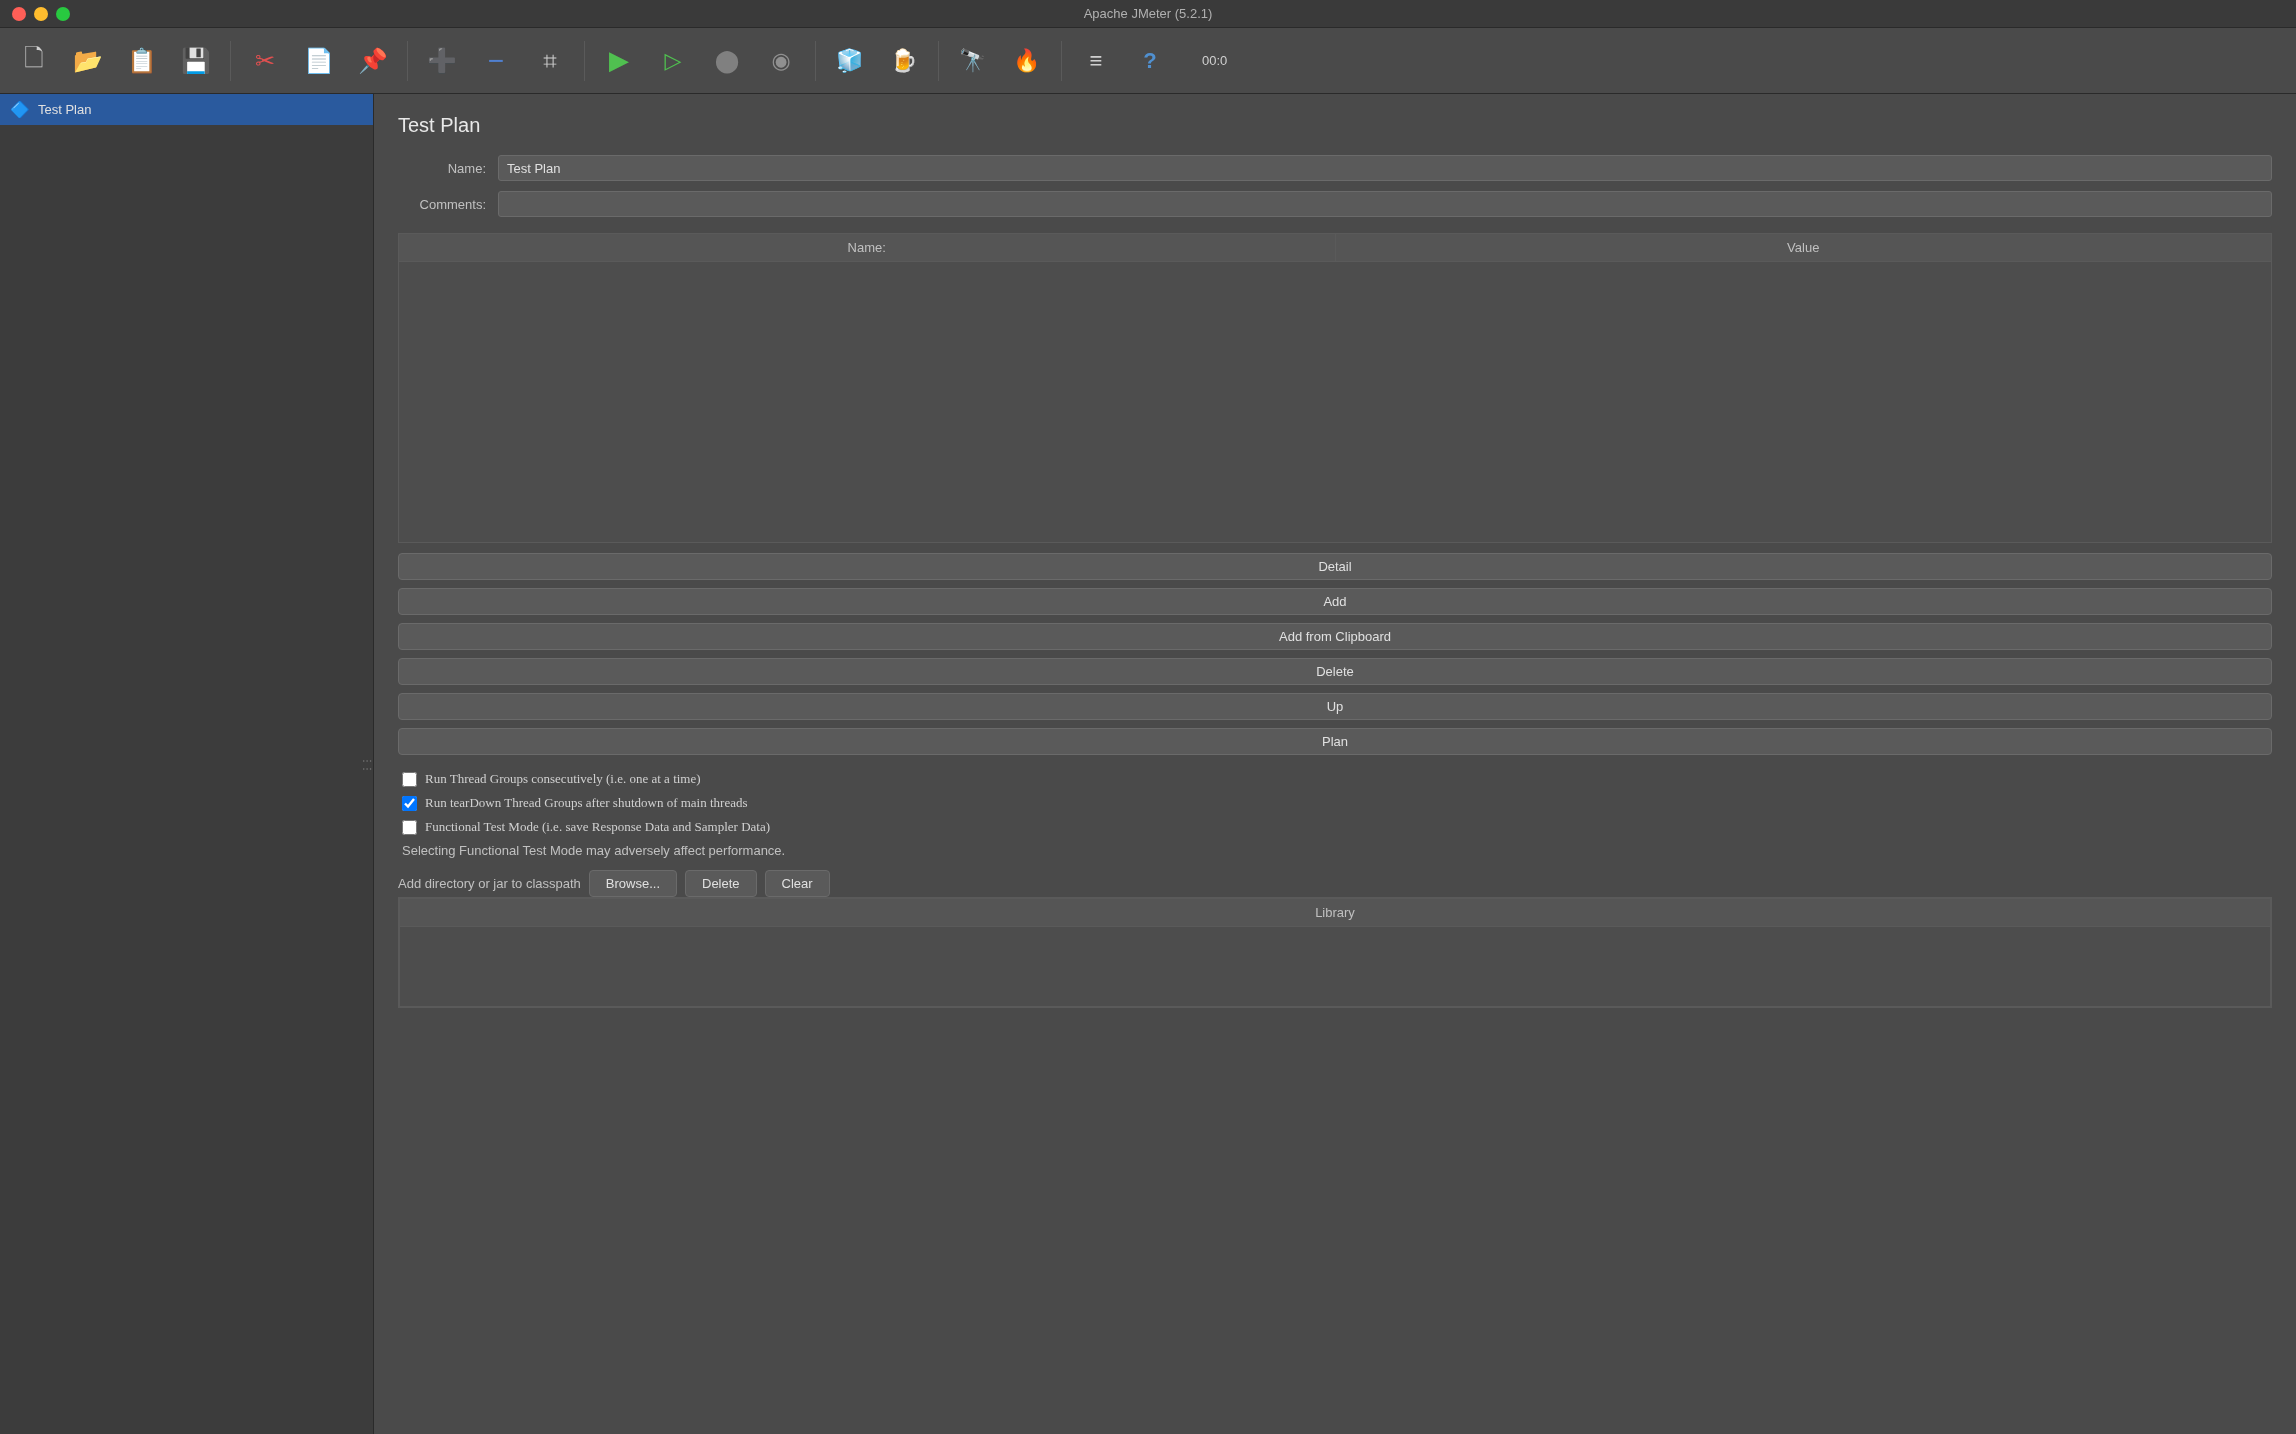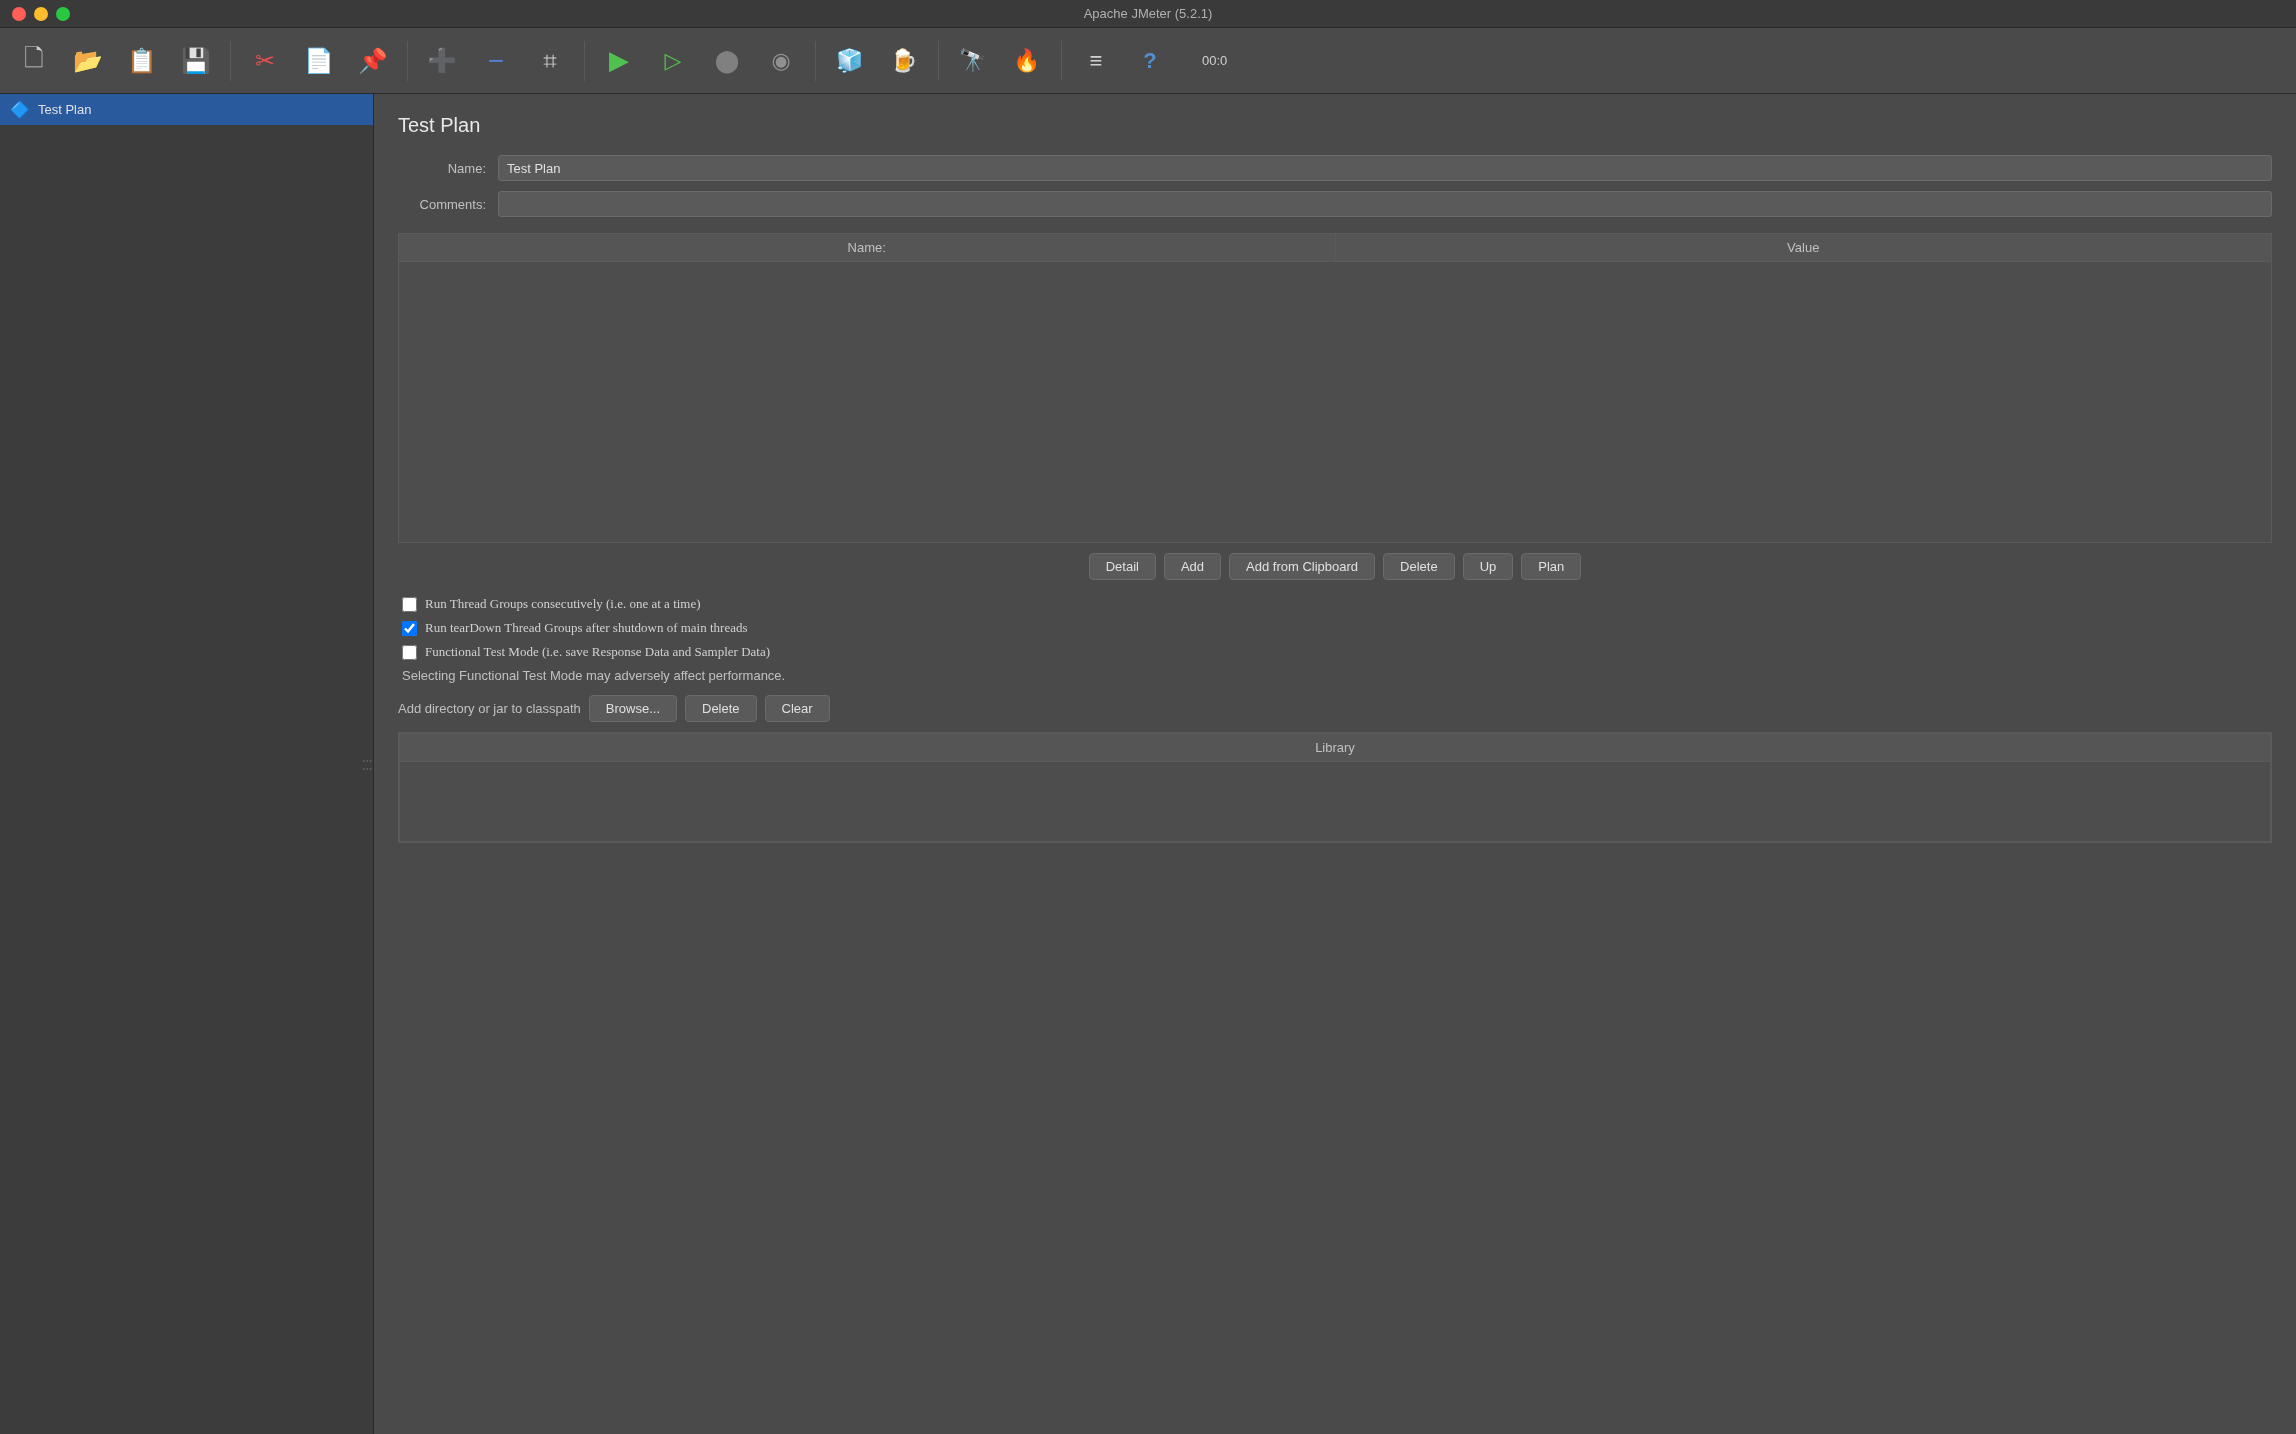--- a/index.html
+++ b/index.html
@@ -190,21 +190,22 @@
     .table-body {
       height: 280px;
       background: #4d4d4d;
     }
 
     
     .button-row {
       display: flex;
       gap: 8px;
       margin-top: 10px;
-      justify-content: center;
+      justify-content: flex-start;
+      flex-direction: column;
     }
     .btn {
       padding: 5px 16px;
       background: #5a5a5a;
       border: 1px solid #6a6a6a;
       border-radius: 4px;
       color: #e0e0e0;
       font-size: 13px;
       cursor: pointer;
     }
@@ -232,21 +233,20 @@
       color: #c0c0c0;
       padding-left: 4px;
       margin: 4px 0 12px 0;
     }
 
     
     .classpath-row {
       display: flex;
       align-items: center;
       gap: 8px;
-      margin-bottom: 10px;
     }
     .classpath-label {
       font-size: 13px;
       color: #c0c0c0;
     }
     .library-header {
       background: #555;
       border: 1px solid #5a5a5a;
       padding: 6px 12px;
       text-align: center;

